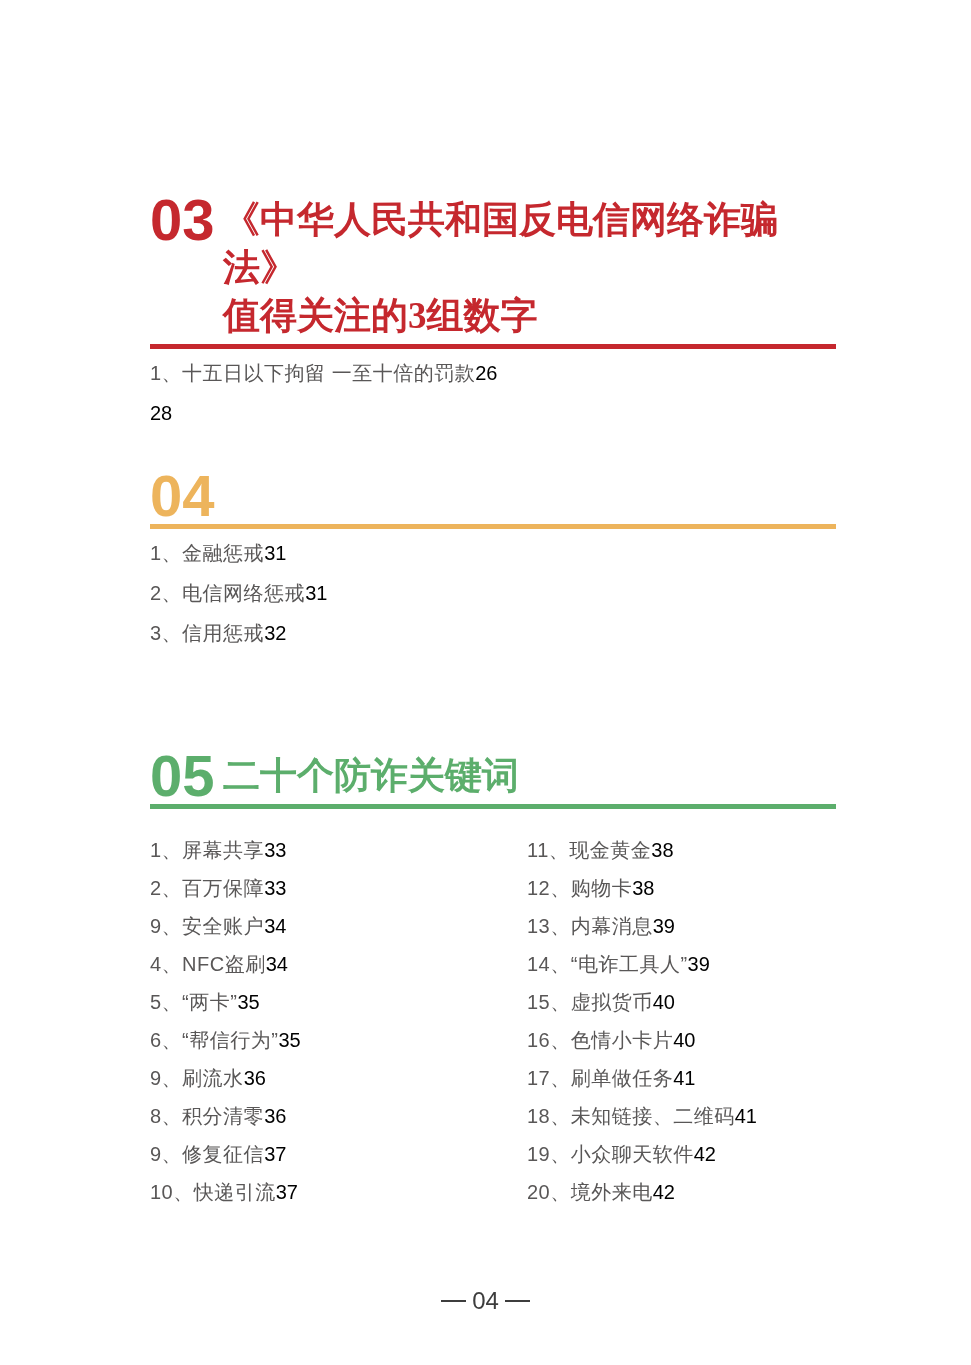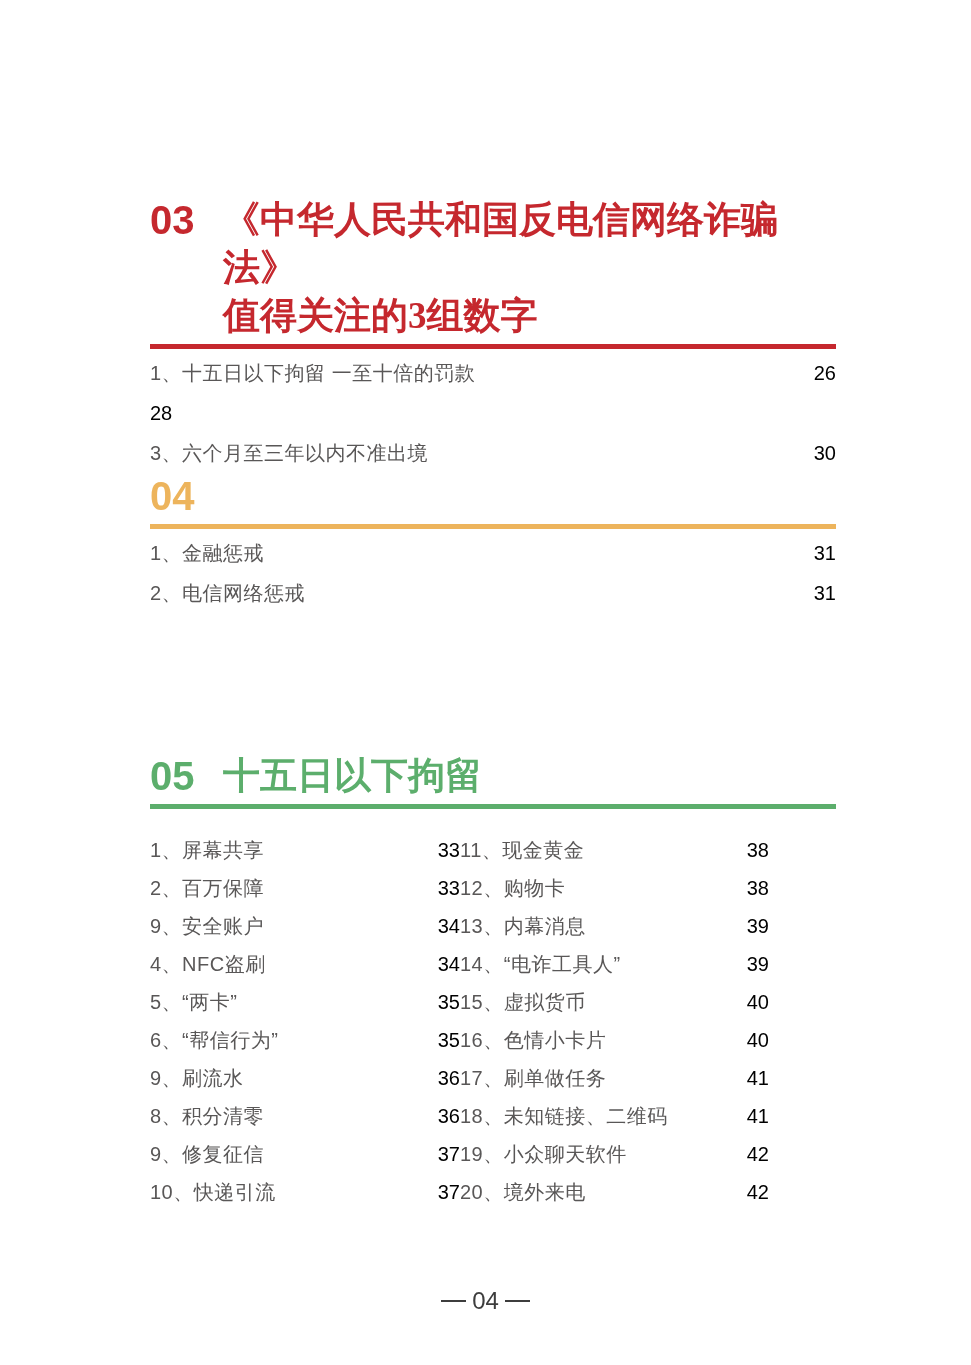--- a/index.html
+++ b/index.html
@@ -26,21 +26,21 @@
 
   .section-header {
     display: flex;
     align-items: flex-start;
   }
   .sec-num {
     flex: none;
     width: 73px;
     font-family: "Liberation Sans", sans-serif;
     font-weight: 900;
-    font-size: 40px;
+    font-size: 58px;
     line-height: 48px;
     letter-spacing: 0px;
     color: var(--accent);
   }
   .sec-title {
     font-family: "Liberation Serif", serif;
     font-weight: 700;
     font-size: 37px;
     line-height: 48px;
     color: var(--accent);
@@ -51,32 +51,32 @@
     height: 5px;
     width: 100%;
     background: var(--accent);
   }
   .toc-list {
     margin-top: 4px;
   }
   .toc-row {
     height: 40px;
     display: flex;
-    justify-content: space-between;
     align-items: center;
     font-size: 20px;
     color: #595757;
   }
   .toc-label { letter-spacing: 0.5px; }
   .toc-page { color: #000000; }
 
   .kw-grid {
     margin-top: 22px;
     display: grid;
     grid-template-columns: 310px 309px;
+    column-gap: 67px;
   }
   .kw-col .toc-row {
     height: 38px;
   }
 
   .footer {
     position: absolute;
     left: 0;
     top: 1286px;
     width: 971px;
@@ -113,49 +113,49 @@
     </div>
     <div class="rule"></div>
     <div class="toc-list">
       <div class="toc-row">
         <span class="toc-label">1、十五日以下拘留 一至十倍的罚款</span>
         <span class="toc-page">26</span>
       </div>
       <div class="toc-row">
         <span class="toc-page">28</span>
       </div>
-      <div class="toc-row">
-        <span class="toc-label">3、六个月至三年以内不准出境</span>
-        <span class="toc-page">30</span>
-      </div>
     </div>
   </div>
 
   <div class="section sec-04" style="--accent: #EDB45C;">
     <div class="section-header">
       <div class="sec-num">04</div>
     </div>
     <div class="rule"></div>
     <div class="toc-list">
       <div class="toc-row">
         <span class="toc-label">1、金融惩戒</span>
         <span class="toc-page">31</span>
       </div>
       <div class="toc-row">
         <span class="toc-label">2、电信网络惩戒</span>
         <span class="toc-page">31</span>
+      </div>
+      <div class="toc-row">
+        <span class="toc-label">3、信用惩戒</span>
+        <span class="toc-page">32</span>
       </div>
     </div>
   </div>
 
   <div class="section sec-05" style="--accent: #5CAE6C;">
     <div class="section-header">
       <div class="sec-num">05</div>
       <div class="sec-title">
-        <div>十五日以下拘留</div>
+        <div>二十个防诈关键词</div>
       </div>
     </div>
     <div class="rule"></div>
     <div class="kw-grid">
       <div class="kw-col">
         <div class="toc-row">
           <span class="toc-label">1、屏幕共享</span>
           <span class="toc-page">33</span>
         </div>
         <div class="toc-row">

